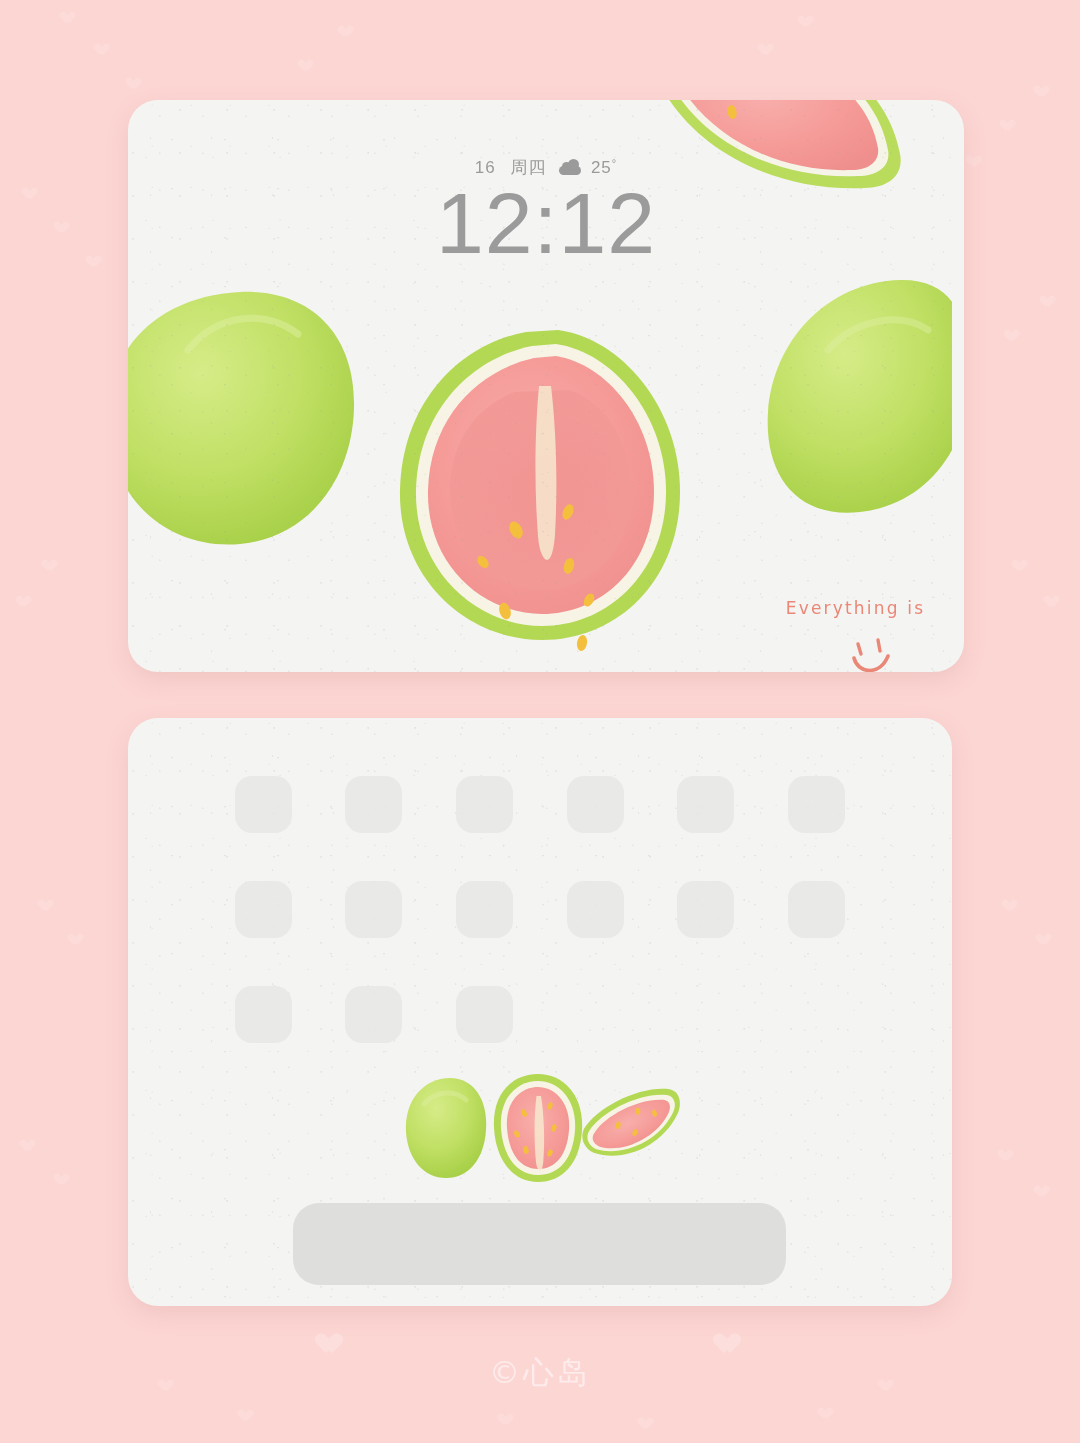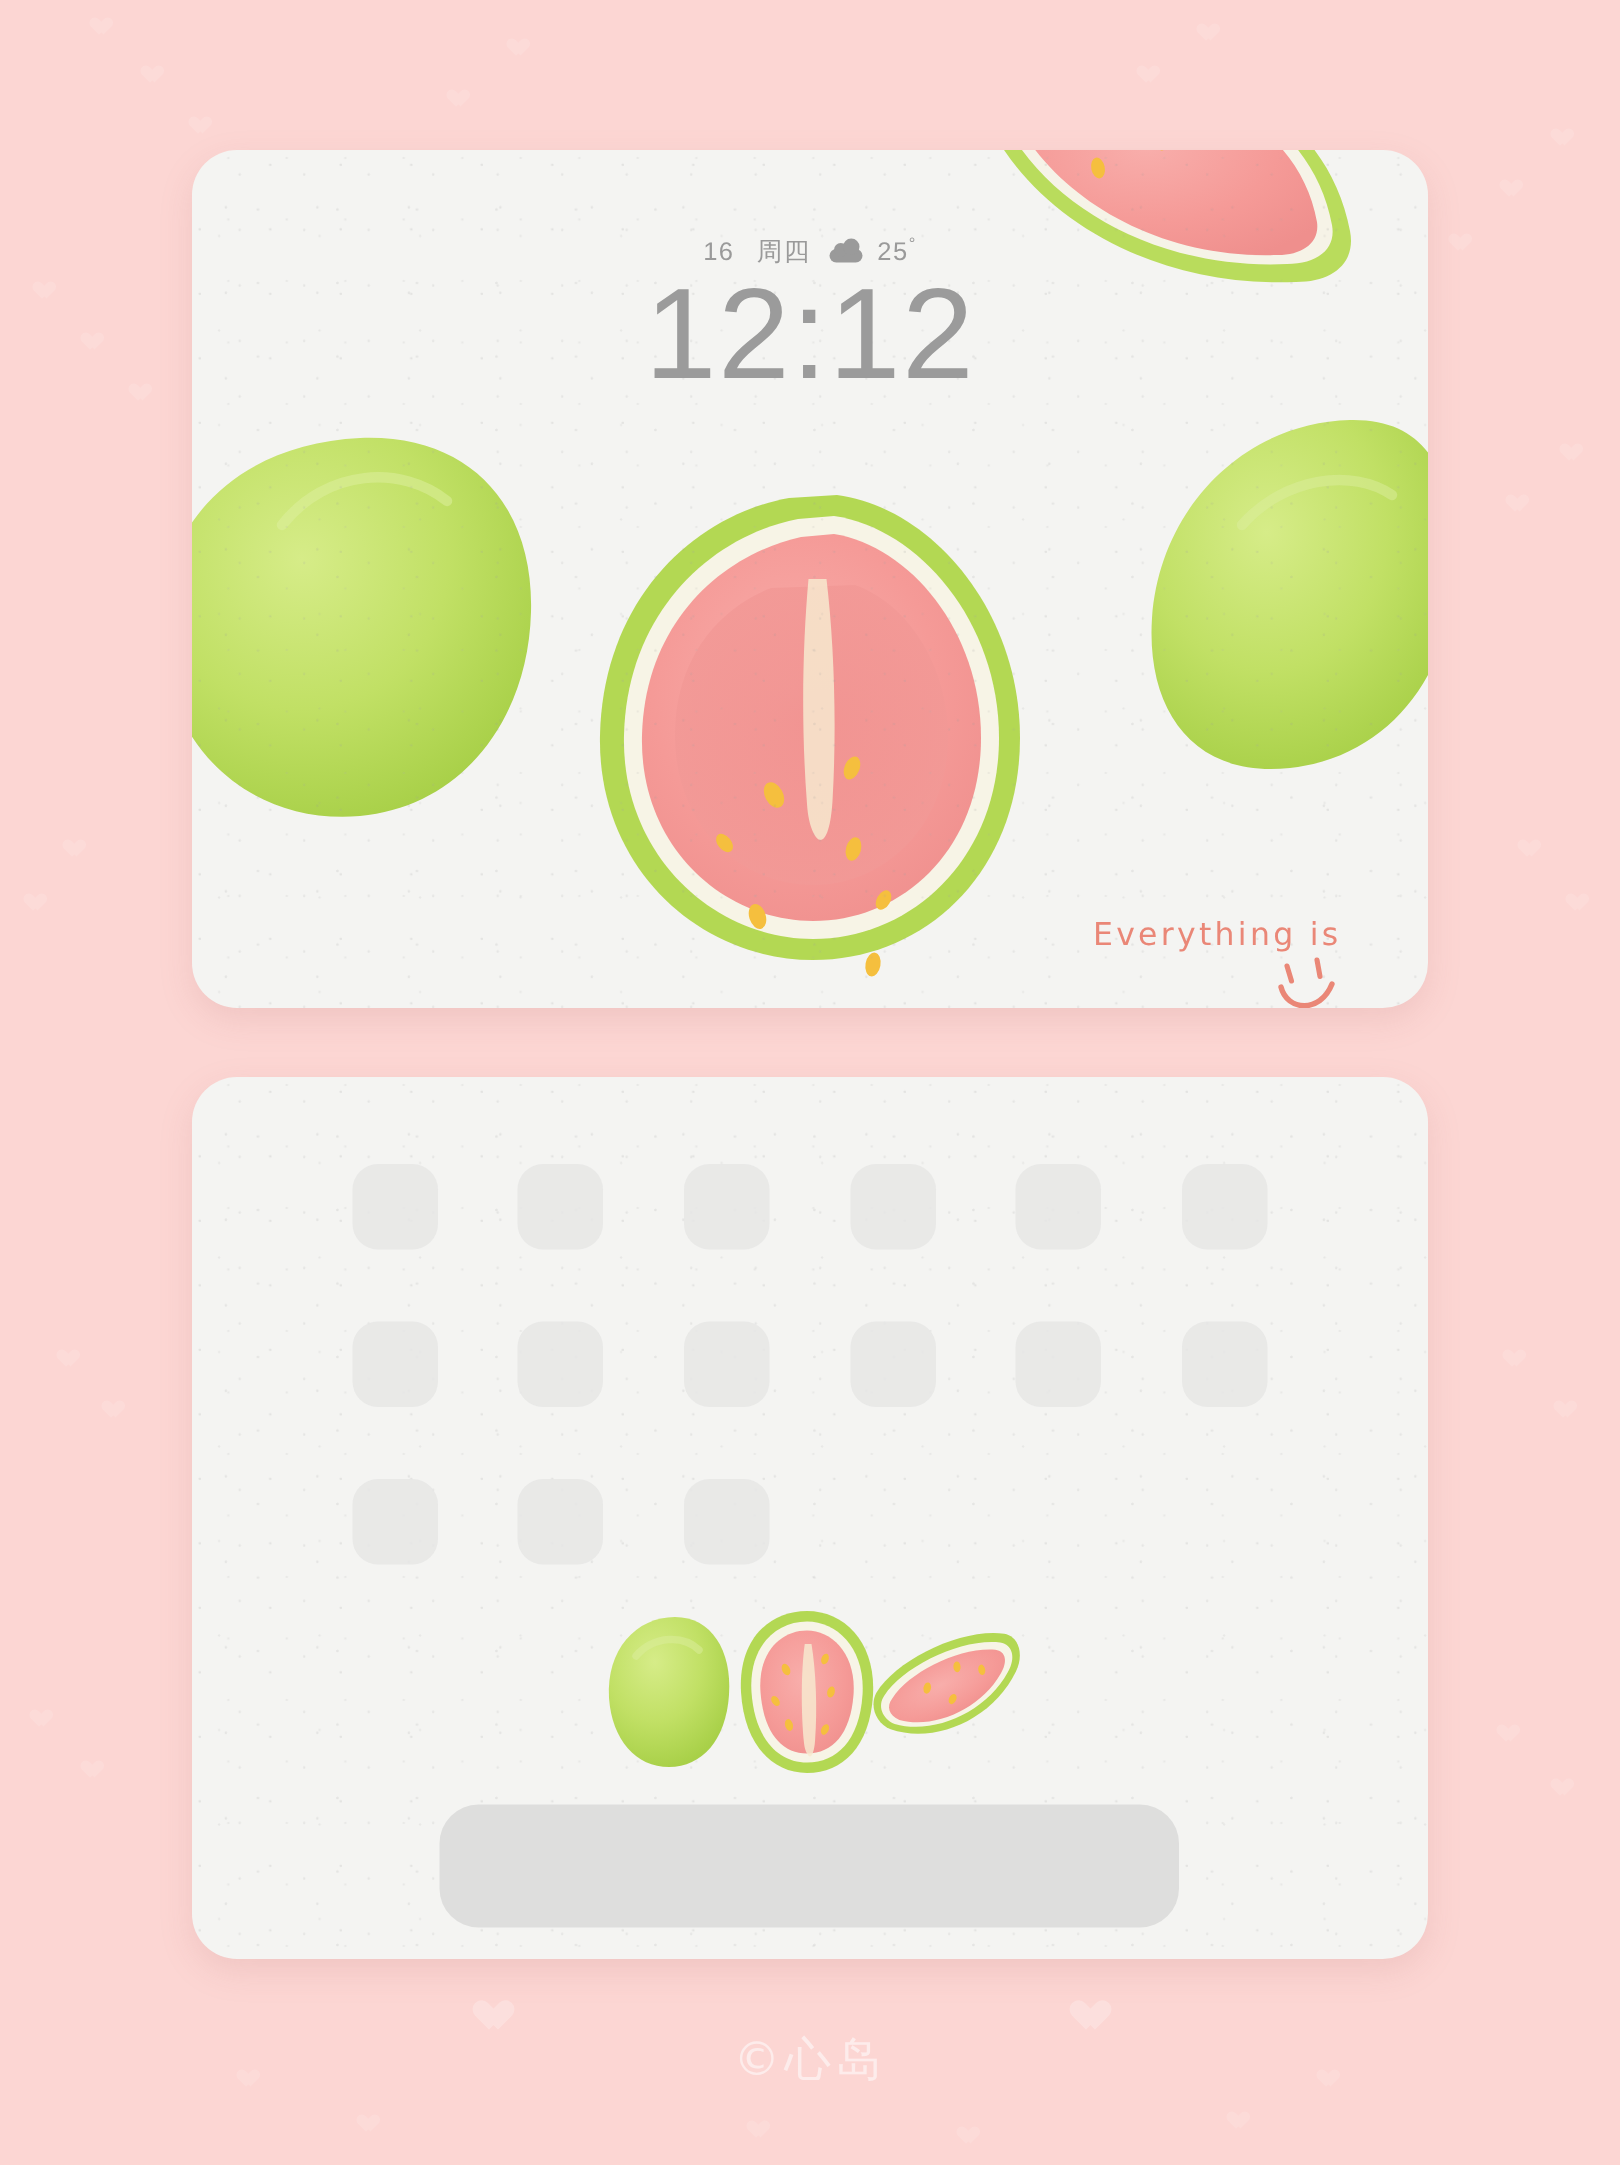--- a/index.html
+++ b/index.html
@@ -63,20 +63,21 @@
       radial-gradient(circle at 27% 91%, rgba(165,165,165,.28) 0.5px, transparent 1px),
       radial-gradient(circle at 74% 44%, rgba(160,160,160,.3) 0.6px, transparent 1.1px);
     background-size: 47px 43px, 61px 57px, 39px 41px, 53px 49px, 67px 63px, 43px 37px;
   }
 
   #lock-card {
     left: 128px;
     top: 100px;
     width: 824px;
     height: 572px;
+    padding-left: 12px;
   }
   #home-card {
     left: 128px;
     top: 718px;
     width: 824px;
     height: 588px;
   }
 
   .layer { position: absolute; inset: 0; }
 
@@ -143,24 +144,24 @@
     position: absolute;
     color: #ea8777;
     text-align: center;
     line-height: 1.52;
     letter-spacing: 2.2px;
     font-family: "DejaVu Sans", sans-serif;
     z-index: 7;
     white-space: pre;
   }
   #lock-quote {
-    left: 576px;
+    left: 620px;
     top: 444px;
     width: 215px;
-    font-size: 21px;
+    font-size: 17px;
   }
   .smiley { position: absolute; z-index: 7; }
   #lock-smiley { left: 716px; top: 536px; }
 
   
   #icon-grid {
     position: absolute;
     left: 80px;
     top: 58px;
     width: 664px;

